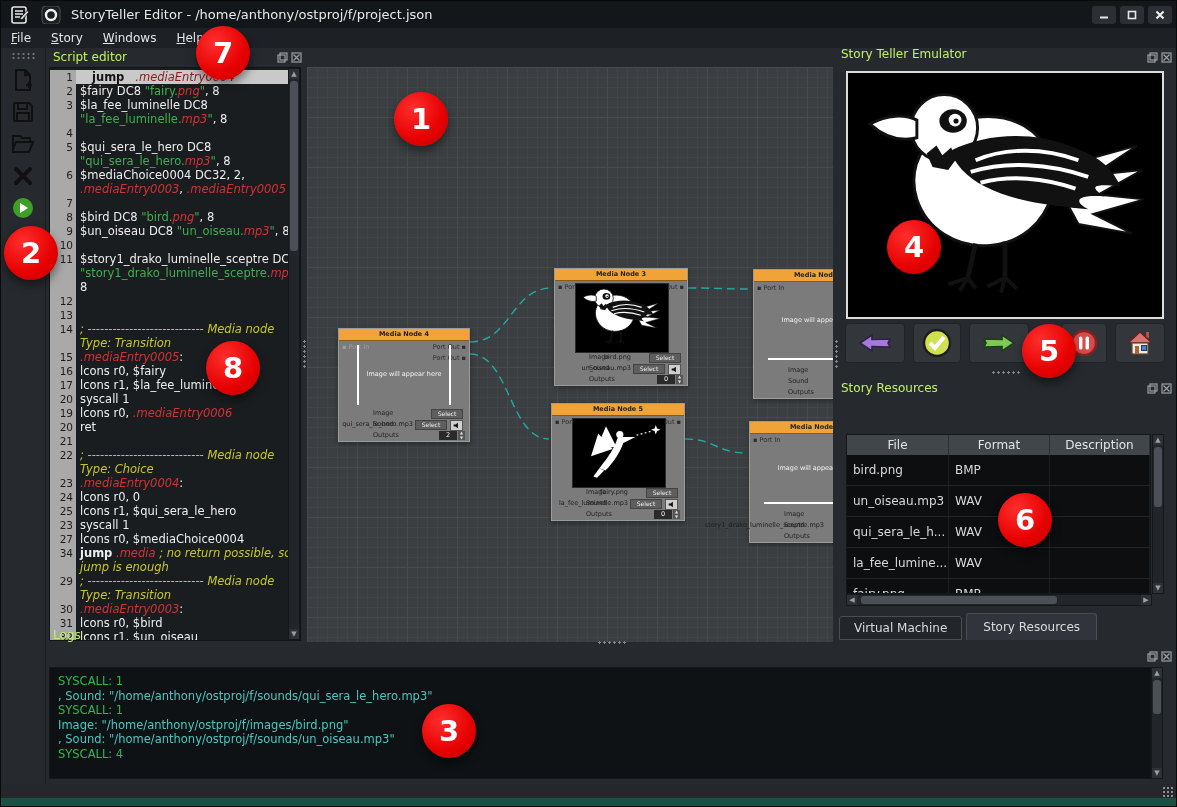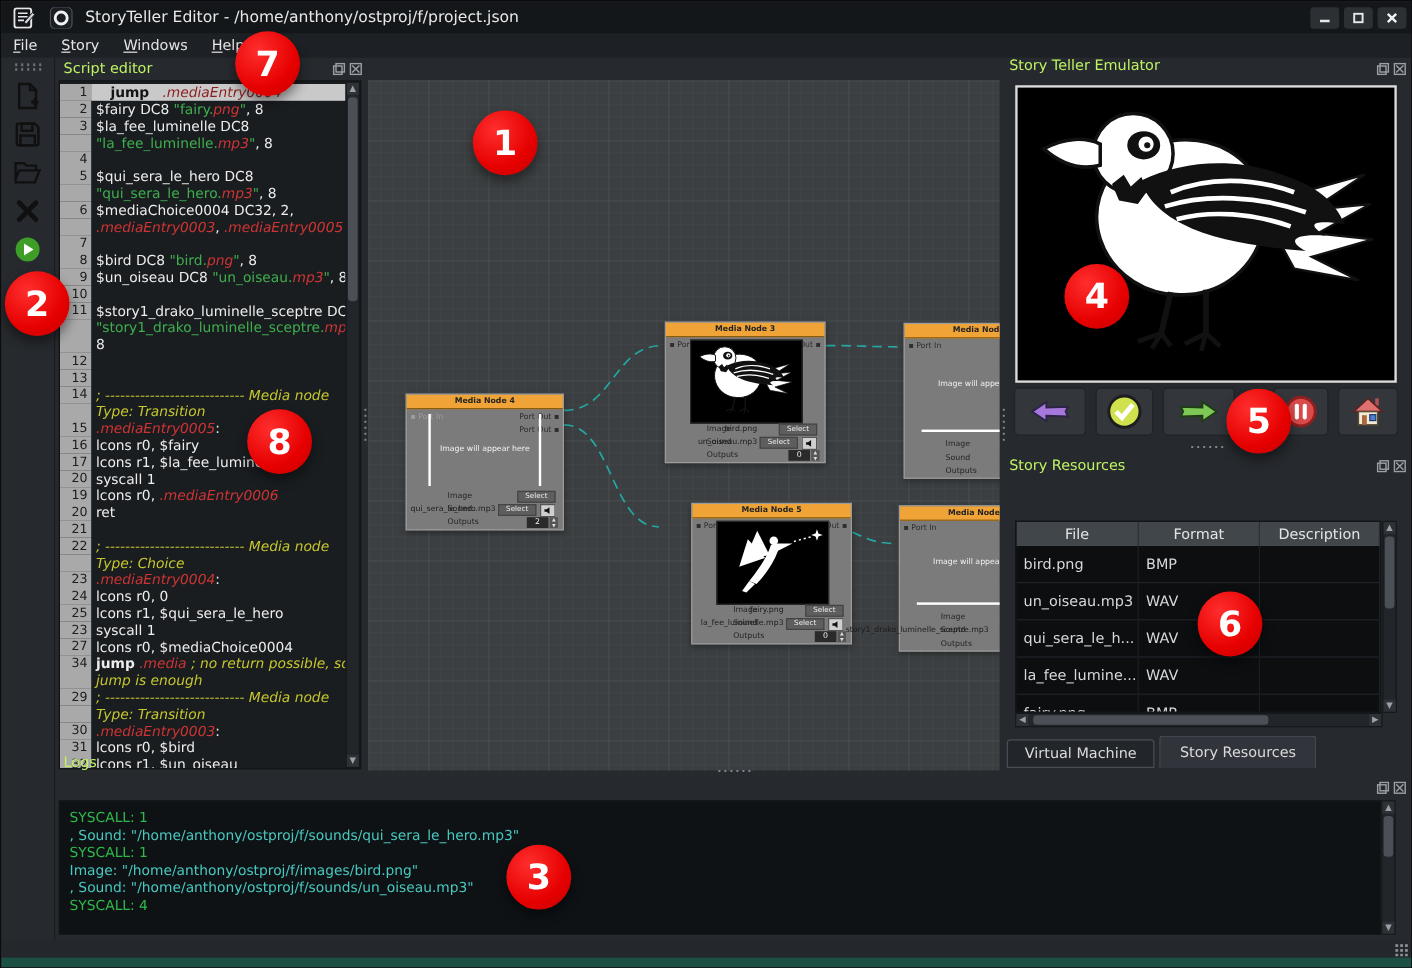--- a/index.html
+++ b/index.html
@@ -465,21 +465,21 @@
             <svg width="7" height="7" viewBox="0 0 10 10">
               <path d="M1 3.5 h2.5 L7 1 v8 L3.5 6.5 H1 Z" fill="#111"></path>
             </svg>
           </span>
         </div>
         <div class="nfield" style="top:106px;">
           <span class="nlabel">Outputs</span>
           <span class="nspin" style="right:12px;">0<i>▲<br>▼</i></span>
         </div>
       </div>
-      <div class="node" style="left: 244px; top: 352px; width: 132px; height: 116px; margin-left: 25px;">
+      <div class="node" style="left: 244px; top: 336px; width: 132px; height: 116px;">
         <div class="node-head">Media Node 5</div>
     <div class="port" style="left:3px;top:14px;">▪ Port In</div>
     <div class="port" style="right:3px;top:14px;">Port Out ▪</div>
         <div class="thumb" style="left:20px;top:14px;width:92px;height:68px;">
           <svg width="90" height="66">
             <use href="#sym-fairy" width="90" height="66"></use>
           </svg>
         </div>
         <div class="nfield" style="top:84px;">
           <span class="nlabel">Image</span>

